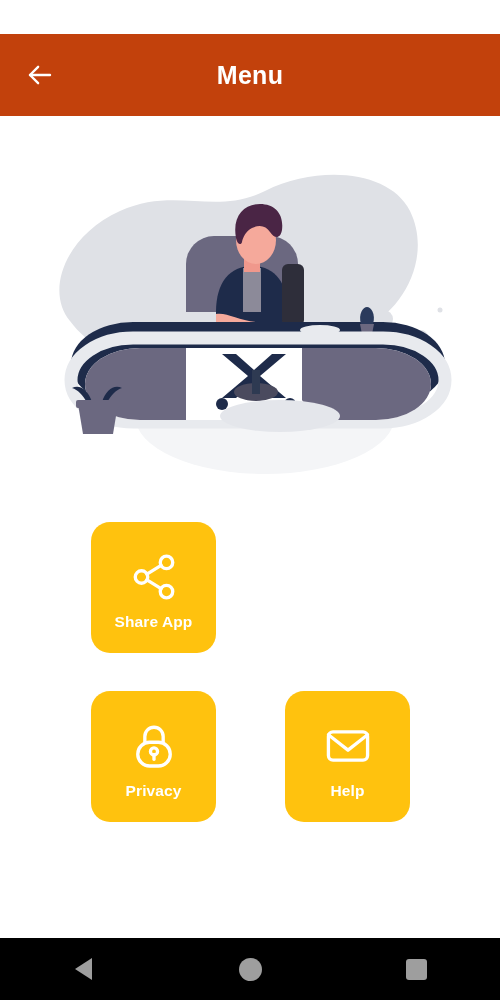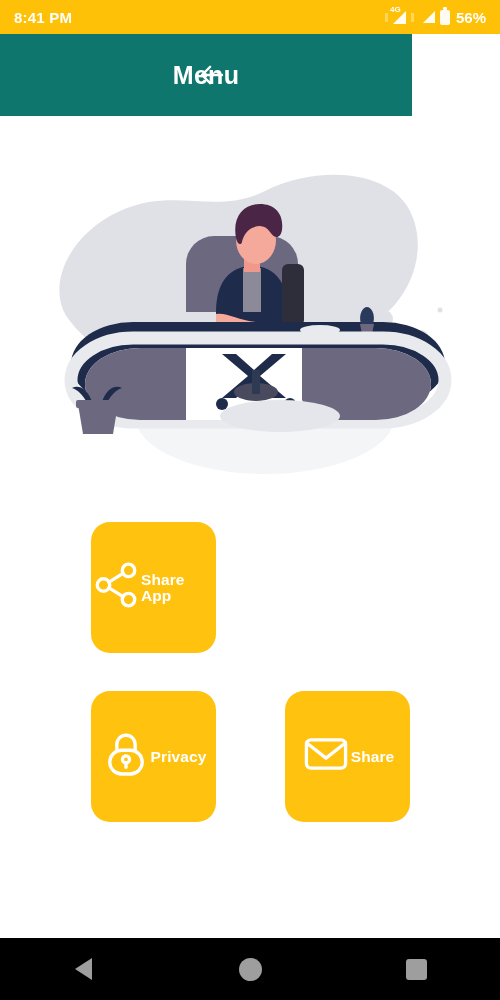--- a/index.html
+++ b/index.html
@@ -65,23 +65,23 @@
     background:#ffffff; border-radius:1px;
   }
   #battery-pct {
     color:#ffffff; font-size:15px; font-weight:bold;
     margin-left:1px;
   }
 
   
   #app-bar {
     position:absolute; top:34px; left:0;
-    width:412px; height:82px;
-    background:#0f766e;
-    display:flex; align-items:center;justify-content:center;
+    width:500px; height:82px;
+    background:#c2410c;
+    display:flex; align-items:center;
   }
   #back-button {
     width:56px; height:56px;
     margin-left:12px;
     display:flex; align-items:center; justify-content:center;
     cursor:pointer;
   }
   #app-title {
     position:absolute;
     left:0; right:0;
@@ -110,21 +110,21 @@
     display:flex;
     justify-content:space-between;
     margin-bottom:38px;
   }
   .grid-row:last-child { margin-bottom:0;text-align:center; }
   .menu-card {
     width:125px; height:131px;
     background:#FFC20E;
     border-radius:19px;
     display:flex;
-    flex-direction:row;
+    flex-direction:column;
     align-items:center;
     justify-content:center;
     cursor:pointer;
     position:relative;
   }
   .card-icon {
     height:62px;
     display:flex; align-items:center; justify-content:center;
     margin-bottom:6px;
   }
@@ -165,36 +165,20 @@
     width:21px; height:21px;
     border-radius:3px;
     background:#9e9e9e;
   }
 </style>
 </head>
 <body>
 
 <div id="screen">
 
-  <div id="status-bar">
-    <div id="status-time">8:41 PM</div>
-    <div id="status-right">
-      <div class="dim-dot"></div>
-      <div class="sig-wrap">
-        <span class="net-label">4G</span>
-        <div class="sig-tri"></div>
-      </div>
-      <div class="dim-dot"></div>
-      <div class="sig-wrap" style="margin-left:4px;">
-        <div class="sig-tri small"></div>
-      </div>
-      <div class="battery"></div>
-      <div id="battery-pct">56%</div>
-    </div>
-  </div>
 
   <div id="app-bar">
     <div id="back-button">
       <svg width="30" height="30" viewBox="0 0 24 24" fill="none" stroke="#FFFFFF" stroke-width="1.9" stroke-linecap="round" stroke-linejoin="round">
         <line x1="20" y1="12" x2="4" y2="12"></line>
         <polyline points="10.5,5.5 4,12 10.5,18.5"></polyline>
       </svg>
     </div>
     <div id="app-title">Menu</div>
   </div>
@@ -292,21 +276,21 @@
         <div class="card-label">Privacy</div>
       </div>
 
       <div class="menu-card">
         <div class="card-icon">
           <svg width="50" height="50" viewBox="0 0 24 24" fill="none" stroke="#FFFFFF" stroke-width="1.6" stroke-linecap="round" stroke-linejoin="round">
             <rect x="2.6" y="5.2" width="18.8" height="13.6" rx="2.2"></rect>
             <polyline points="2.6,6.6 12,14 21.4,6.6"></polyline>
           </svg>
         </div>
-        <div class="card-label">Share</div>
+        <div class="card-label">Help</div>
       </div>
 
     </div>
   </div>
 
   <div id="nav-bar">
     <div class="nav-btn">
       <div id="nav-back-tri"></div>
     </div>
     <div class="nav-btn">

